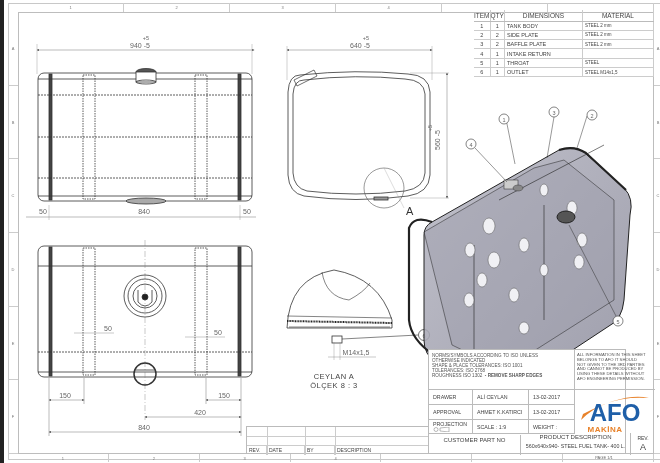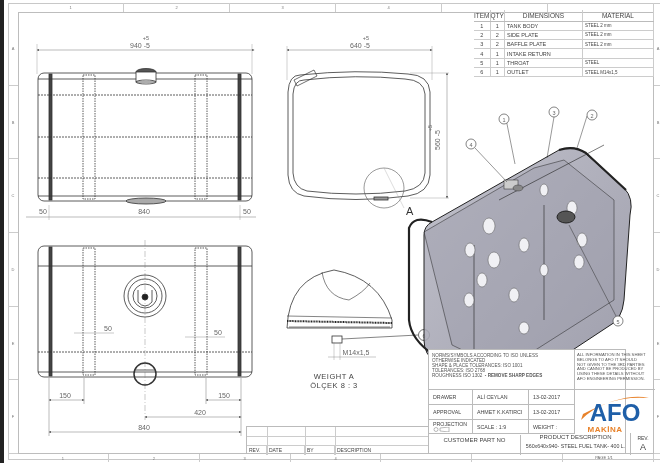--- a/index.html
+++ b/index.html
@@ -252,21 +252,21 @@
     </g>
     <text x="500" y="121.5" class="dim-sm" text-anchor="middle">1</text>
     <text x="588" y="117.5" class="dim-sm" text-anchor="middle">2</text>
     <text x="550" y="114.5" class="dim-sm" text-anchor="middle">3</text>
     <text x="467" y="146.5" class="dim-sm" text-anchor="middle">4</text>
     <text x="614" y="323.5" class="dim-sm" text-anchor="middle">5</text>
   </svg>
 
   <div class="label-A">A</div>
   <div class="detail-title">
-    <div>WEIGHT A</div>
+    <div>CEYLAN A</div>
     <div>ÖLÇEK 8 : 3</div>
   </div>
 
   <table class="bom">
     <thead>
       <tr>
         <th class="w1">ITEM</th>
         <th class="w2">QTY</th>
         <th class="w3">DIMENSIONS</th>
         <th>MATERIAL</th>

